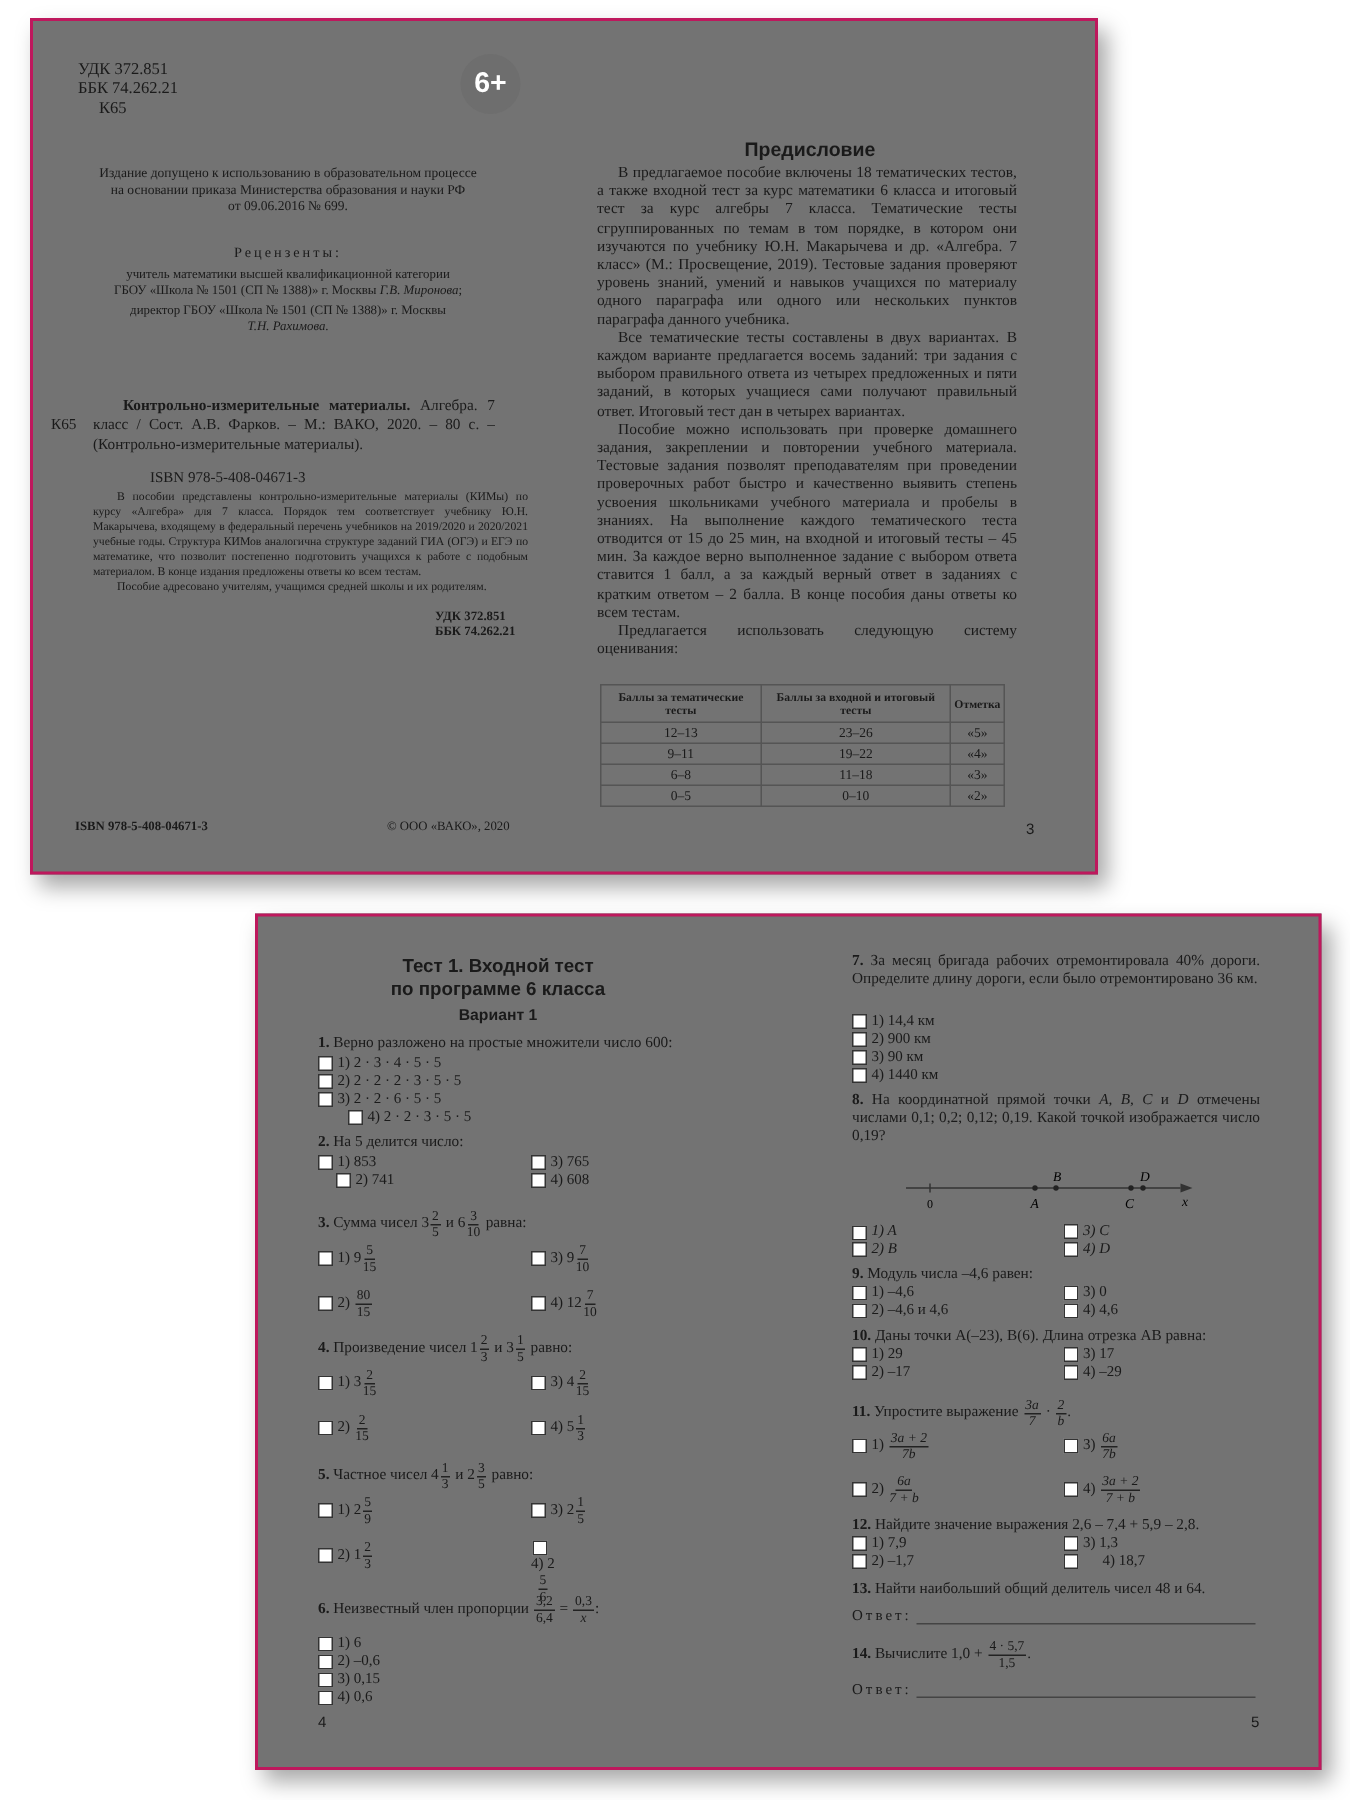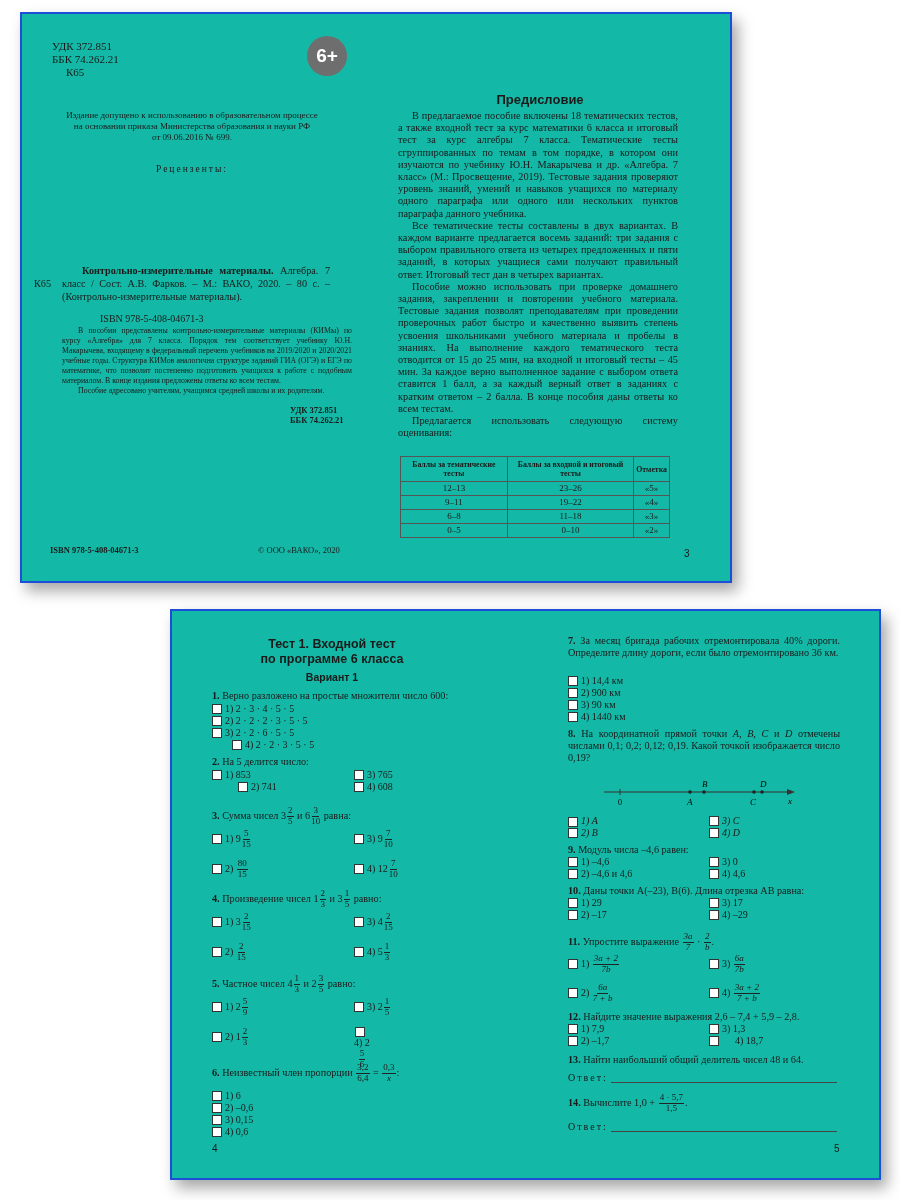--- a/index.html
+++ b/index.html
@@ -1,18 +1,18 @@
 <!DOCTYPE html>
 <html><head>
 <meta charset="utf-8">
 <style>
   html, body { margin:0; padding:0; }
   body { width:900px; height:1200px; background:#ffffff; position:relative; overflow:hidden;
          font-family:"Liberation Serif", serif; color:#1a1a1a; }
-  .page { position:absolute; background:#14b8a6; border:2px solid #1d4ed8; box-sizing:border-box;
+  .page { position:absolute; background:#737373; border:2px solid #be185d; box-sizing:border-box;
           box-shadow: 6px 8px 14px rgba(0,0,0,0.35); }
   #page1 { left:20px; top:12px; width:712px; height:571px; }
   #page2 { left:170px; top:609px; width:711px; height:571px; }
   .abs { position:absolute; }
 
   
   .udk { left:30px; top:26px; font-size:11px; line-height:13px; }
   .udk div:nth-child(3) { padding-left:14px; }
   .age { left:285px; top:22px; width:40px; height:40px; border-radius:50%; background:#6e6e6e;
          color:#fff; font-family:"Liberation Sans", sans-serif; font-weight:bold; font-size:19px;
@@ -70,20 +70,26 @@
   </div>
   <div class="abs age">6+</div>
 
   <div class="abs approval">
     <div>Издание допущено к использованию в образовательном процессе</div>
     <div>на основании приказа Министерства образования и науки РФ</div>
     <div>от 09.06.2016 № 699.</div>
   </div>
 
   <div class="abs reviewers-title">Рецензенты:</div>
+  <div class="abs reviewers">
+    <div>учитель математики высшей квалификационной категории</div>
+    <div><span>ГБОУ «Школа № 1501 (СП № 1388)» г. Москвы </span><i>Г.В. Миронова</i>;</div>
+    <div style="margin-top:2px">директор ГБОУ «Школа № 1501 (СП № 1388)» г. Москвы</div>
+    <div><i>Т.Н. Рахимова</i>.</div>
+  </div>
 
   <div class="abs biblio">
     <span class="k65">К65</span>
     <div class="hd"><b>Контрольно-измерительные материалы.</b><span> Алгебра. 7 класс / Сост. А.В. Фарков. – М.: ВАКО, 2020. – 80 с. – (Контрольно-измерительные материалы).</span></div>
   </div>
   <div class="abs isbn">ISBN 978-5-408-04671-3</div>
 
   <div class="abs annot">
     <p>В пособии представлены контрольно-измерительные материалы (КИМы) по курсу «Алгебра» для 7 класса. Порядок тем соответствует учебнику Ю.Н. Макарычева, входящему в федеральный перечень учебников на 2019/2020 и 2020/2021 учебные годы. Структура КИМов аналогична структуре заданий ГИА (ОГЭ) и ЕГЭ по математике, что позволит постепенно подготовить учащихся к работе с подобным материалом. В конце издания предложены ответы ко всем тестам.</p>
     <p>Пособие адресовано учителям, учащимся средней школы и их родителям.</p>
@@ -165,21 +171,21 @@
       <span>4) 2 · 2 · 3 · 5 · 5</span>
     </div>
 
   <div class="abs q" style="left:40px;top:145px;">
     <b>2.</b><span> На 5 делится число:</span>
   </div>
   <div class="opt" style="left:40px;top:158px;">
       <span class="cb"></span>
       <span>1) 853</span>
     </div>
-  <div class="opt" style="left:56px;top:170px;padding-left:10px;">
+  <div class="opt" style="left:42px;top:170px;padding-left:10px;">
       <span class="cb"></span>
       <span>2) 741</span>
     </div>
   <div class="opt" style="left:182px;top:158px;">
       <span class="cb"></span>
       <span>3) 765</span>
     </div>
   <div class="opt" style="left:182px;top:170px;">
       <span class="cb"></span>
       <span>4) 608</span>

